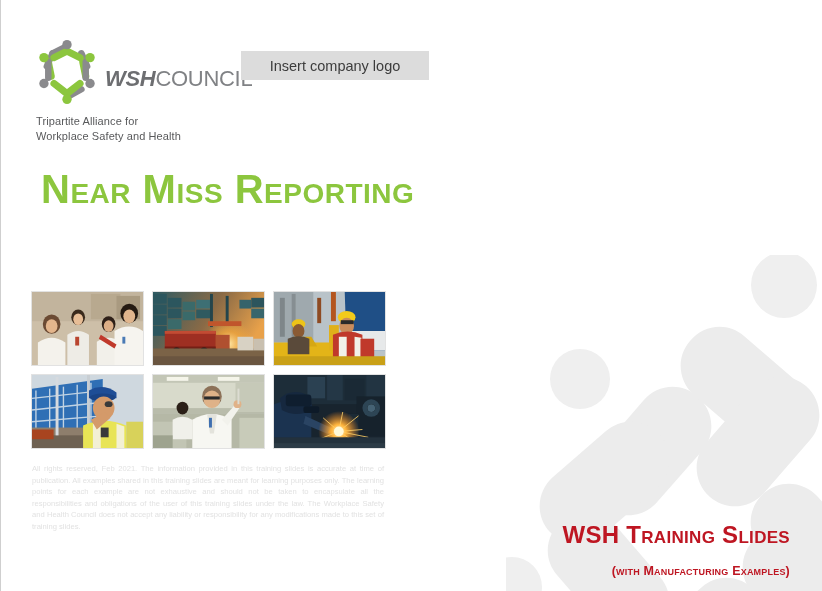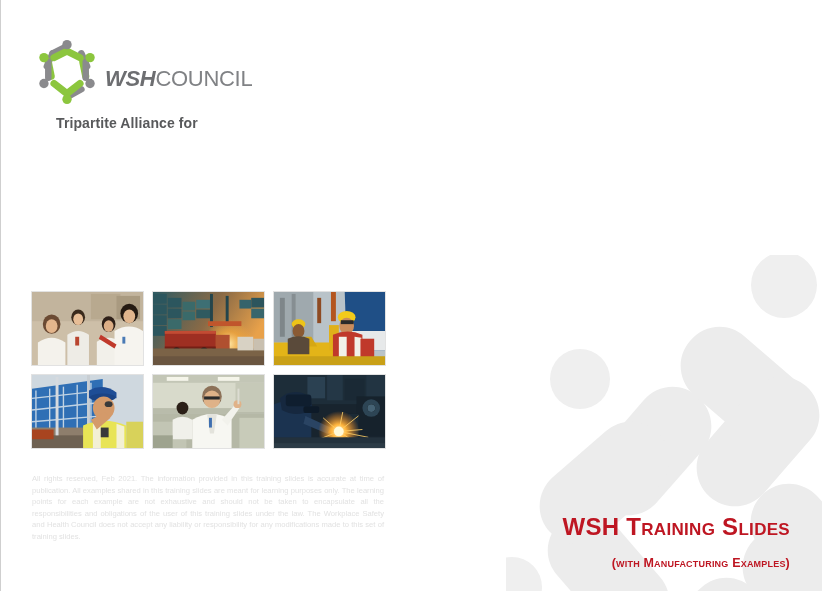--- a/index.html
+++ b/index.html
@@ -63,25 +63,25 @@
     font-weight: bold;
     color: #6d6e71;
     font-style: italic;
   }
   .logo-word .council {
     font-weight: normal;
     color: #808285;
   }
   .logo-tag {
     margin-top: 6px;
-    margin-left: 25px;
-    font-size: 14px;
+    margin-left: 5px;
+    font-size: 11px;
     line-height: 1.35;
     color: #58595b;
-    font-weight: bold;
+    font-weight: normal;
     letter-spacing: 0.1px;
   }
 
   
   .company-logo-box {
     position: absolute;
     left: 240px;
     top: 51px;
     width: 188px;
     height: 29px;
@@ -135,34 +135,34 @@
     box-sizing: border-box;
     overflow: hidden;
     position: relative;
   }
   .photo svg { display: block; width: 100%; height: 100%; }
 
   
   .disclaimer {
     position: absolute;
     left: 31px;
-    top: 473px;
+    top: 463px;
     width: 352px;
     font-size: 7.6px;
     line-height: 1.52;
     color: #e2e2e2;
     text-align: justify;
     z-index: 3;
   }
 
   
   .brand {
     position: absolute;
     right: 32px;
-    bottom: 20px;
+    bottom: 12px;
     text-align: right;
     z-index: 3;
   }
   .brand-main {
     font-size: 24px;
     font-weight: bold;
     color: #BE1622;
     font-variant: small-caps;
     letter-spacing: 0.3px;
     line-height: 1.1;
@@ -295,25 +295,28 @@
             <circle cx="18" cy="30" r="6.5" fill="#8CC63E"></circle>
           </g>
         </svg>
       </div>
       <div class="logo-word">
         <span class="wsh">WSH</span><span class="council">COUNCIL</span>
       </div>
     </div>
     <div class="logo-tag">
       <div>Tripartite Alliance for</div>
+      <div>Workplace Safety and Health</div>
     </div>
   </div>
 
+  <div class="company-logo-box">Insert company logo</div>
 
   <div class="title-wrap">
+    <div class="title-main">Near Miss Reporting</div>
   </div>
 
   <div class="photo-grid">
 
     <div class="photo">
       <svg viewBox="0 0 113 75" preserveAspectRatio="none" xmlns="http://www.w3.org/2000/svg">
         <rect width="113" height="75" fill="#cdbfa8"></rect>
         <rect x="0" y="0" width="113" height="30" fill="#c2b49d"></rect>
         <rect x="60" y="2" width="30" height="26" fill="#b8a98f"></rect>
         <rect x="86" y="4" width="24" height="24" fill="#a99a80"></rect>

